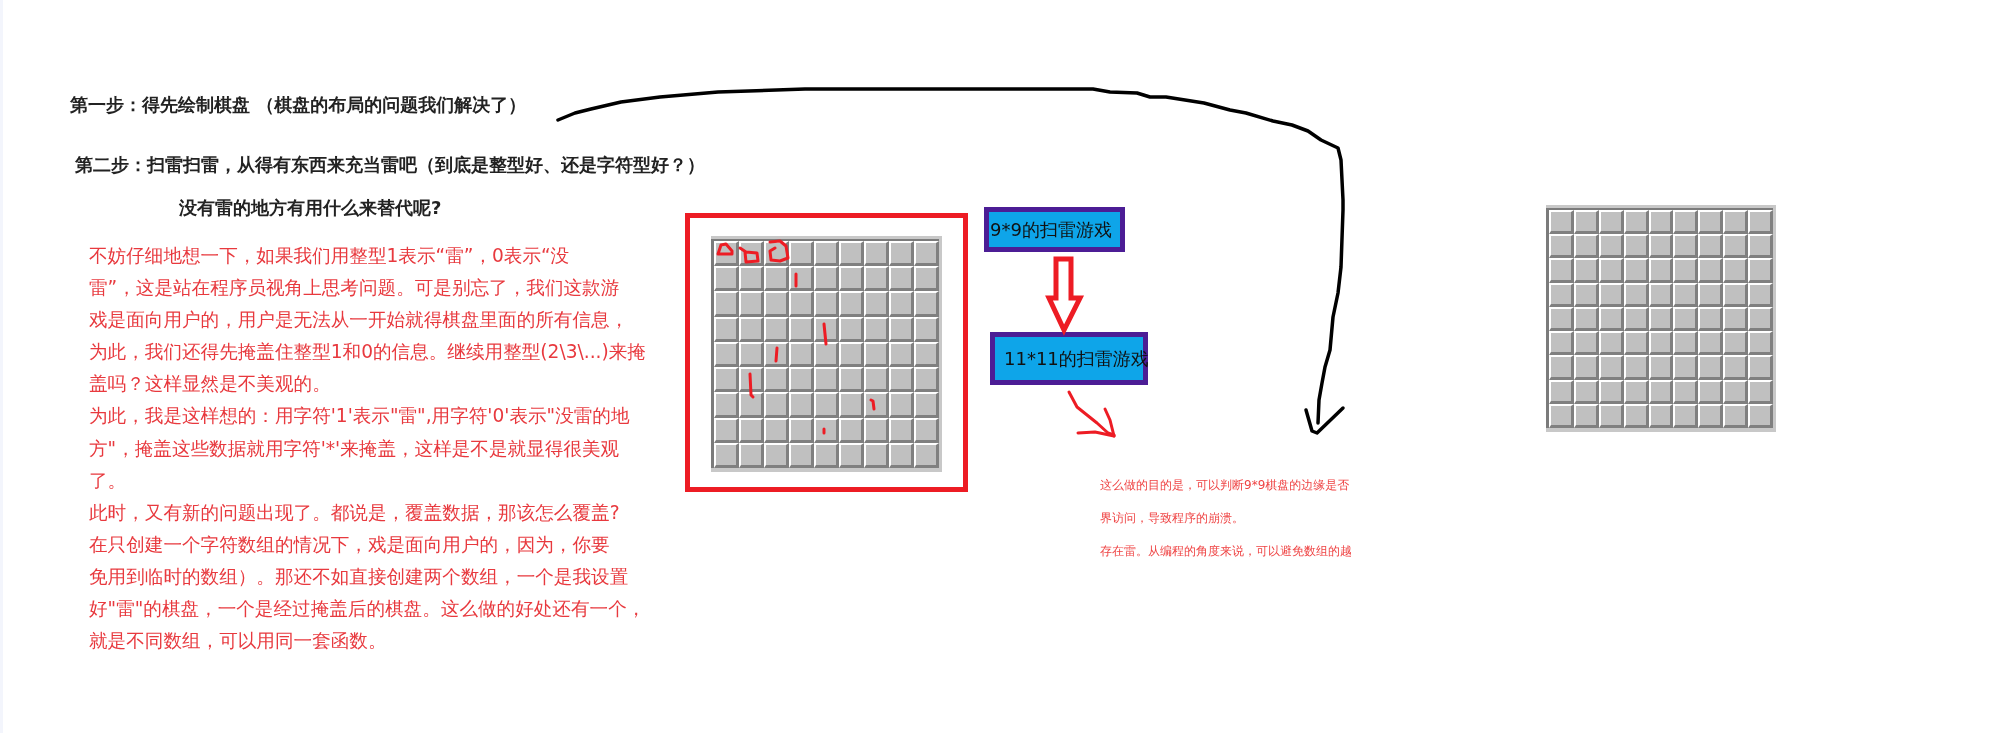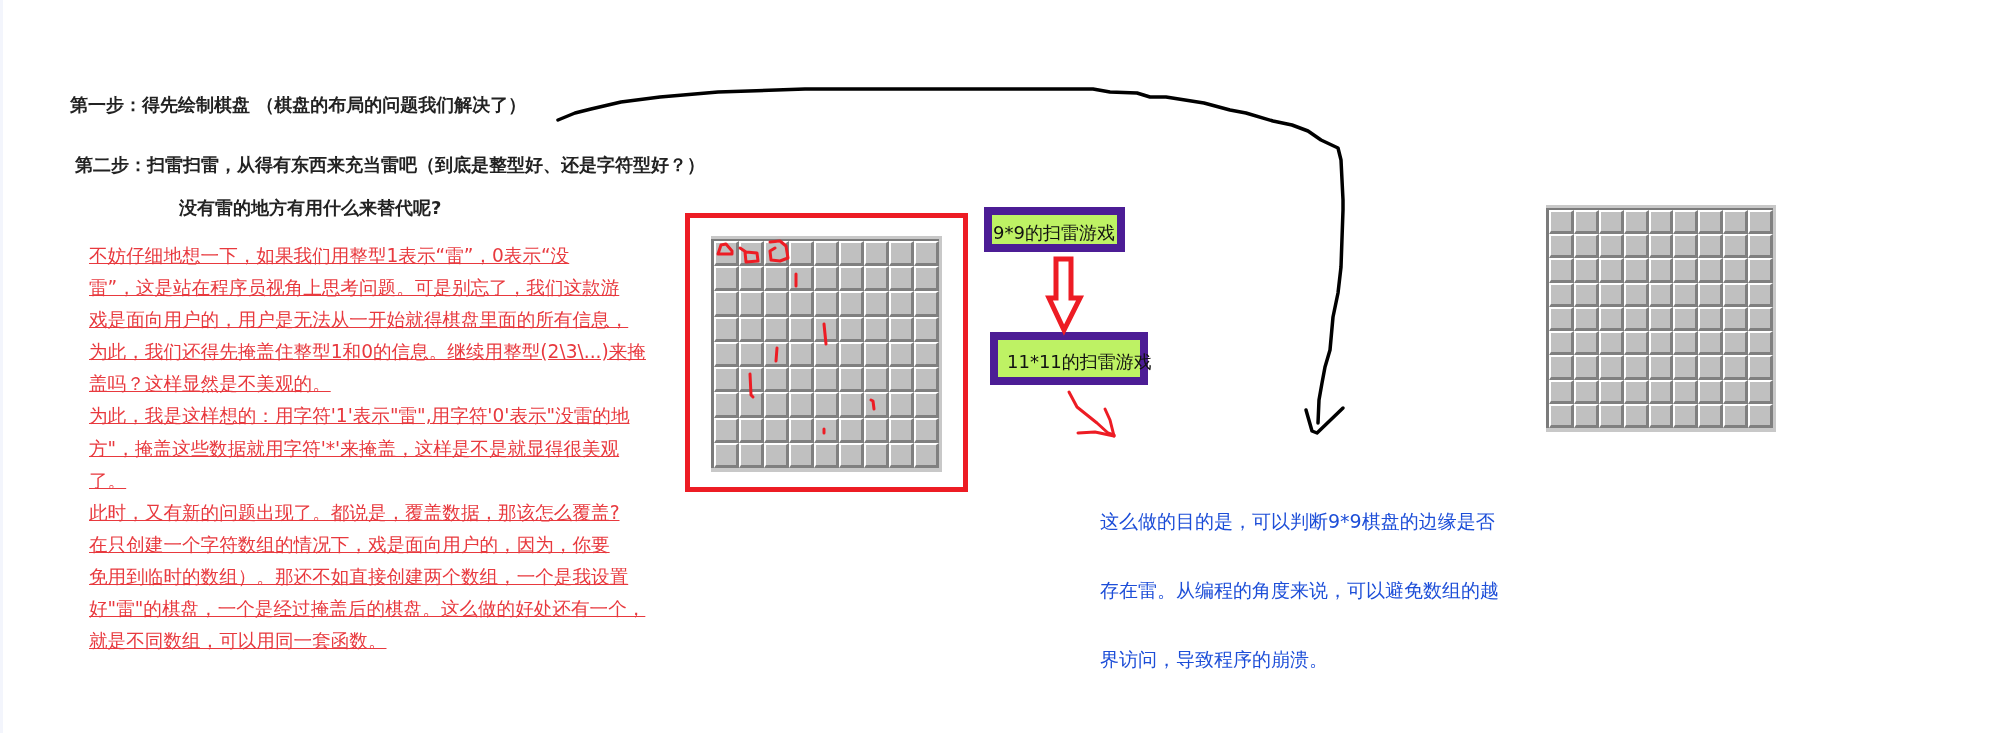--- a/index.html
+++ b/index.html
@@ -5,26 +5,26 @@
   html, body { margin: 0; padding: 0; }
   body {
     width: 1990px; height: 733px; position: relative; overflow: hidden;
     background: #ffffff;
     font-family: "DejaVu Sans", "Liberation Sans", sans-serif;
   }
   .edge-strip { position: absolute; left: 0; top: 0; width: 3px; height: 733px; background: #f3f5fc; }
   .txt { position: absolute; white-space: nowrap; line-height: 20px; }
   .step { font-size: 18px; color: #222222; font-weight: bold; }
   .left-notes { position: absolute; left: 89px; top: 240px; }
-  .left-notes .line { height: 32.1px; line-height: 32.1px; font-size: 18.6px; color: #e8393e; white-space: nowrap; text-decoration: underline; }
+  .left-notes .line { height: 32.1px; line-height: 32.1px; font-size: 18.6px; color: #e8393e; white-space: nowrap; }
   .right-notes { position: absolute; left: 1100px; top: 469px; }
-  .right-notes .line { height: 33px; line-height: 33px; font-size: 19px; color: #1d4ed8; white-space: nowrap; margin-top: 36px; }
+  .right-notes .line { height: 33px; line-height: 33px; font-size: 12px; color: #ef4444; white-space: nowrap; }
 
   .red-frame { position: absolute; box-sizing: border-box; border: 5px solid #ed1c24; background: transparent; }
-  .label-box { position: absolute; box-sizing: border-box; border: 8px solid #4c1d95; background: #bef264;
+  .label-box { position: absolute; box-sizing: border-box; border: 5px solid #4c1d95; background: #0ea5e9;
                font-size: 18px; color: #111; white-space: nowrap; overflow: visible; }
 
   .board { position: absolute; box-sizing: border-box; background: #c8c8c8; padding: 3px 3px 4px 0; }
   .grid { box-sizing: border-box; width: 100%; height: 100%; display: grid;
           border-left: 3px solid #7b7b7b; border-top: 2px solid #7b7b7b; background: #7b7b7b; }
   .cell { box-sizing: border-box; background: #c0c0c0;
           border-top: 2px solid #ffffff; border-left: 2px solid #ffffff;
           border-right: 3px solid #808080; border-bottom: 3px solid #808080; }
 
   .ink { position: absolute; left: 0; top: 0; pointer-events: none; }
@@ -144,22 +144,22 @@
 
 <div class="label-box" style="left:984px; top:207px; width:141px; height:45px; padding-left:1px; line-height:35px;">
   <span>9*9的扫雷游戏</span>
 </div>
 <div class="label-box" style="left:990px; top:332px; width:158px; height:53px; padding-left:9px; line-height:43px;">
   <span>11*11的扫雷游戏</span>
 </div>
 
 <div class="right-notes">
   <div class="line">这么做的目的是，可以判断9*9棋盘的边缘是否</div>
+  <div class="line">界访问，导致程序的崩溃。</div>
   <div class="line">存在雷。从编程的角度来说，可以避免数组的越</div>
-  <div class="line">界访问，导致程序的崩溃。</div>
 </div>
 
 <div class="board" style="left:1546px; top:205px; width:230px; height:227px;">
   <div class="grid" style="grid-template-columns: repeat(9, 1fr); grid-template-rows: repeat(9, 1fr);">
       <div class="cell"></div>
       <div class="cell"></div>
       <div class="cell"></div>
       <div class="cell"></div>
       <div class="cell"></div>
       <div class="cell"></div>

